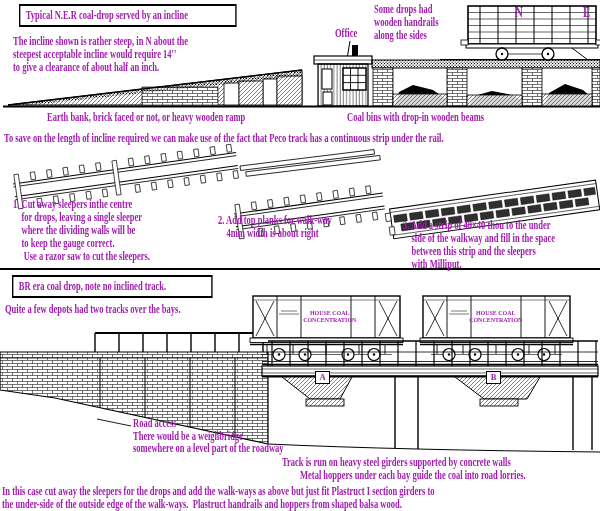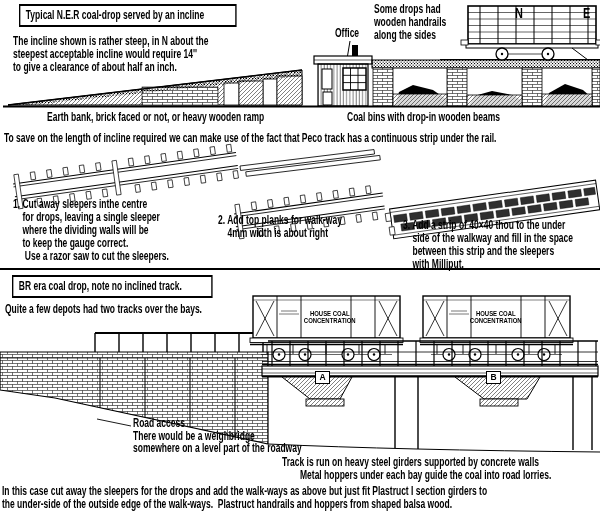--- a/index.html
+++ b/index.html
@@ -1,17 +1,17 @@
 <!DOCTYPE html>
 <html><head>
 <meta charset="utf-8">
 <style>
   html,body{margin:0;padding:0;background:#fff}
   .stage{position:relative;width:600px;height:511px;overflow:hidden;background:#fff;
-         font-family:Liberation Sans, sans-serif;color:#000000}
+         font-family:Liberation Serif, serif;color:#a21caf}
   .art{position:absolute;left:0;top:0;z-index:0}
   .t{position:absolute;z-index:2;font-weight:bold;font-size:12.5px;line-height:13px;
      white-space:pre;transform:scaleX(0.68);transform-origin:0 0}
   .box{position:absolute;z-index:2;border:2px solid #000;background:#fff;font-weight:bold;
        font-size:12.5px;line-height:14px;white-space:pre;padding:2px 8px 3px;
        transform:scaleX(0.68);transform-origin:0 0}
   .lbl{position:absolute;z-index:3;border:1.5px solid #000;background:#fff;width:13px;height:11px;
        font-weight:bold;font-size:8.5px;line-height:11px;text-align:center}
   .ne{position:absolute;z-index:2;font-weight:bold;font-size:14px;line-height:14px;
       transform:scaleX(0.78);transform-origin:0 0}

